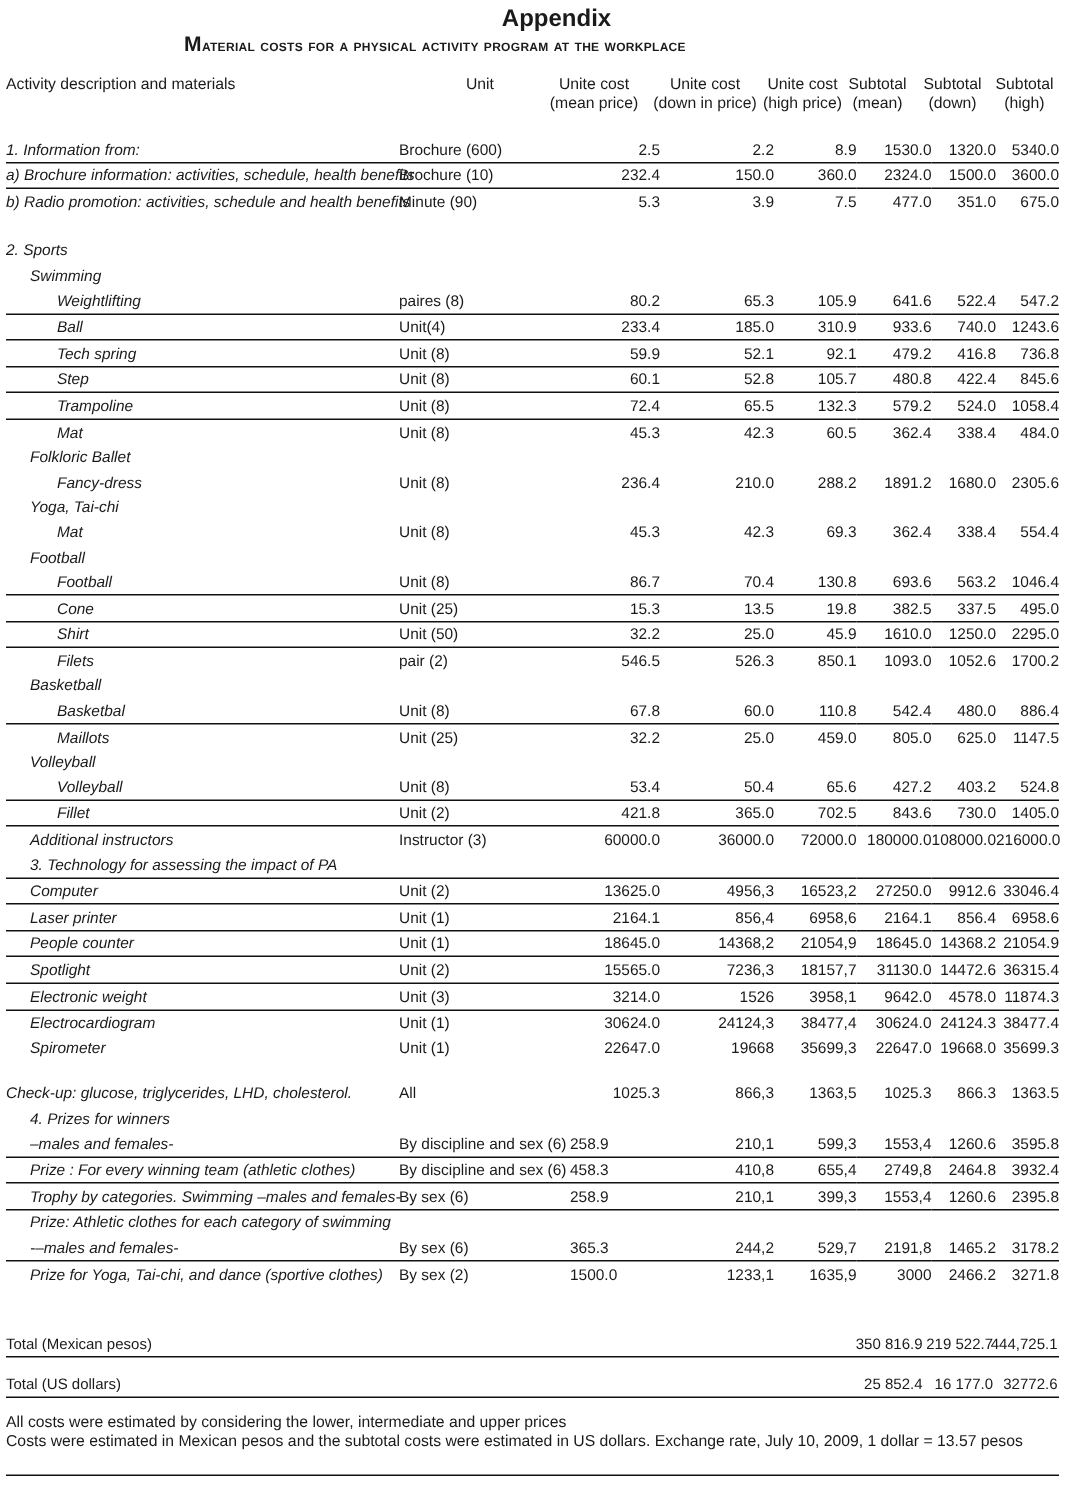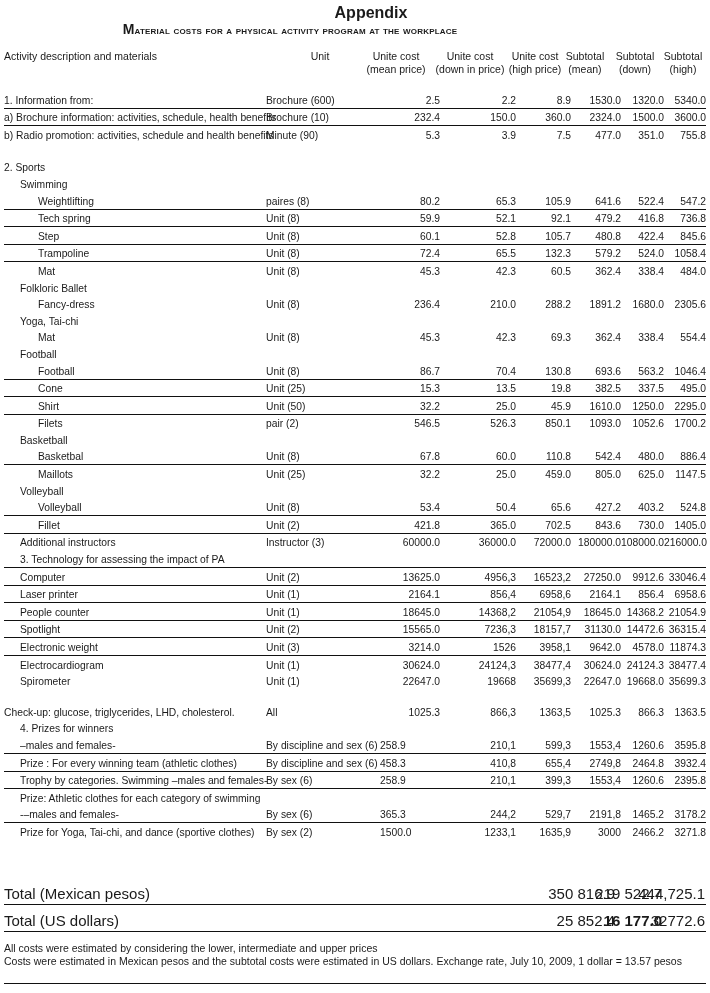--- a/index.html
+++ b/index.html
@@ -18,26 +18,26 @@
   }
   .title-b .big { font-size: 14px; }
   .hdr { position: absolute; top: 50px; font-size: 10.5px; line-height: 13px; }
   .hdr.r { text-align: center; }
   table.main {
     position: absolute; top: 91px; left: 4px; width: 702px; border-collapse: collapse;
     table-layout: fixed;
   }
   table.main td { padding: 0; height: 16.6px; line-height: 15px; white-space: nowrap; vertical-align: bottom; font-size: 10.3px; }
   table.main tr.ul td { border-bottom: 1.2px solid #111; }
-  td.desc { overflow: visible; }
+  td.desc { overflow: visible; font-style: italic; }
   td.num { text-align: right; padding-right: 2px; }
   td.numL2 { text-align: left; padding-left: 8px; }
   .ind1 { padding-left: 16px !important; }
   .ind2 { padding-left: 34px !important; }
-  .tot-row { position: absolute; left: 0; width: 702px; height: 16px; border-bottom: 1.2px solid #111; font-size: 15px; }
+  .tot-row { position: absolute; left: 0; width: 702px; height: 16px; border-bottom: 1.2px solid #111; font-size: 10px; }
   .tot-row span { position: absolute; bottom: 2px; white-space: nowrap; }
   .note { position: absolute; left: 4px; font-size: 10.5px; white-space: nowrap; }
   .bottom-rule { position: absolute; left: 4px; width: 702px; top: 983px; border-bottom: 1.2px solid #111; }
 </style>
 </head>
 <body>
 
 <div class="title-a">Appendix</div>
 <div class="title-b"><span class="big">M</span><span>aterial costs for a physical activity program at the workplace</span></div>
 
@@ -101,21 +101,21 @@
         <td class="num">3600.0</td>
       </tr>
       <tr>
         <td class="desc">b) Radio promotion: activities, schedule and health benefits</td>
         <td>Minute (90)</td>
         <td class="num">5.3</td>
         <td class="num">3.9</td>
         <td class="num">7.5</td>
         <td class="num">477.0</td>
         <td class="num">351.0</td>
-        <td class="num">755.8</td>
+        <td class="num">675.0</td>
       </tr>
       <tr>
         <td colspan="8" style="height: 16px;"></td>
       </tr>
       <tr>
         <td class="desc">2.    Sports</td>
         <td></td>
         <td class="num"></td>
         <td class="num"></td>
         <td class="num"></td>
@@ -135,20 +135,30 @@
       </tr>
       <tr class="ul">
         <td class="desc ind2">Weightlifting</td>
         <td>paires (8)</td>
         <td class="num">80.2</td>
         <td class="num">65.3</td>
         <td class="num">105.9</td>
         <td class="num">641.6</td>
         <td class="num">522.4</td>
         <td class="num">547.2</td>
+      </tr>
+      <tr class="ul">
+        <td class="desc ind2">Ball</td>
+        <td>Unit(4)</td>
+        <td class="num">233.4</td>
+        <td class="num">185.0</td>
+        <td class="num">310.9</td>
+        <td class="num">933.6</td>
+        <td class="num">740.0</td>
+        <td class="num">1243.6</td>
       </tr>
       <tr class="ul">
         <td class="desc ind2">Tech spring</td>
         <td>Unit (8)</td>
         <td class="num">59.9</td>
         <td class="num">52.1</td>
         <td class="num">92.1</td>
         <td class="num">479.2</td>
         <td class="num">416.8</td>
         <td class="num">736.8</td>
@@ -511,19 +521,19 @@
 
 <div class="tot-row" style="top:888px; left:4px;">
   <span style="left:0;">Total (Mexican pesos)</span>
   <span style="right:91px;">350 816.9</span>
   <span style="right:44px;">219 522.7</span>
   <span style="right:1px;">444,725.1</span>
 </div>
 <div class="tot-row" style="top:915px; left:4px;">
   <span style="left:0;">Total (US dollars)</span>
   <span style="right:91px;">25 852.4</span>
-  <span style="right:44px;font-weight:bold;">16 177.0</span>
+  <span style="right:44px;">16 177.0</span>
   <span style="right:1px;margin-left:24px;">32772.6</span>
 </div>
 
 <div class="note" style="top:942px;">All costs were estimated by considering the lower, intermediate and upper prices</div>
 <div class="note" style="top:955px;">Costs were estimated in Mexican pesos and the subtotal costs were estimated in US dollars. Exchange rate, July 10, 2009, 1 dollar = 13.57 pesos</div>
 <div class="bottom-rule"></div>
 
 </body></html>

